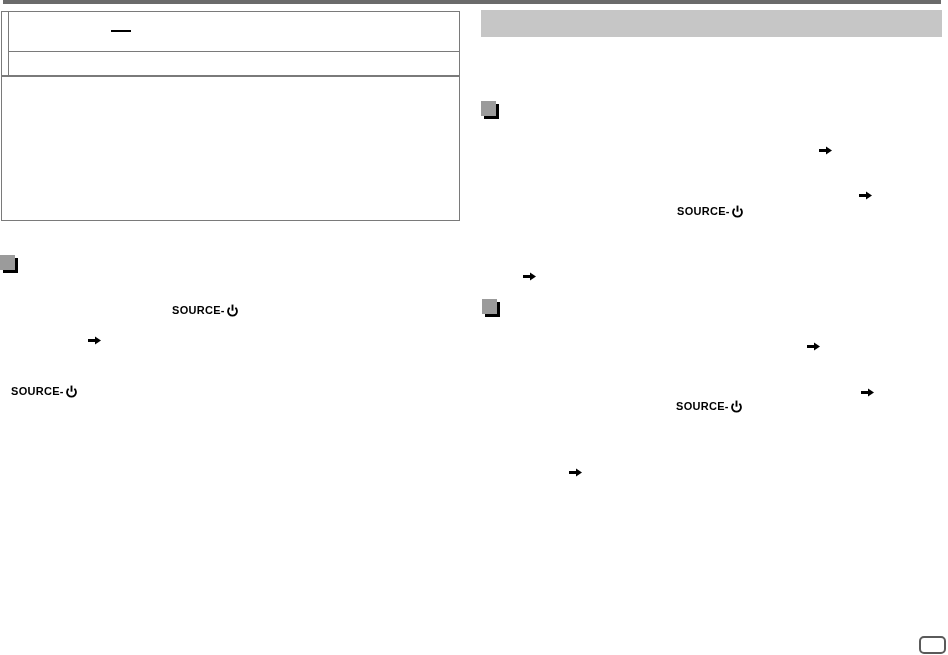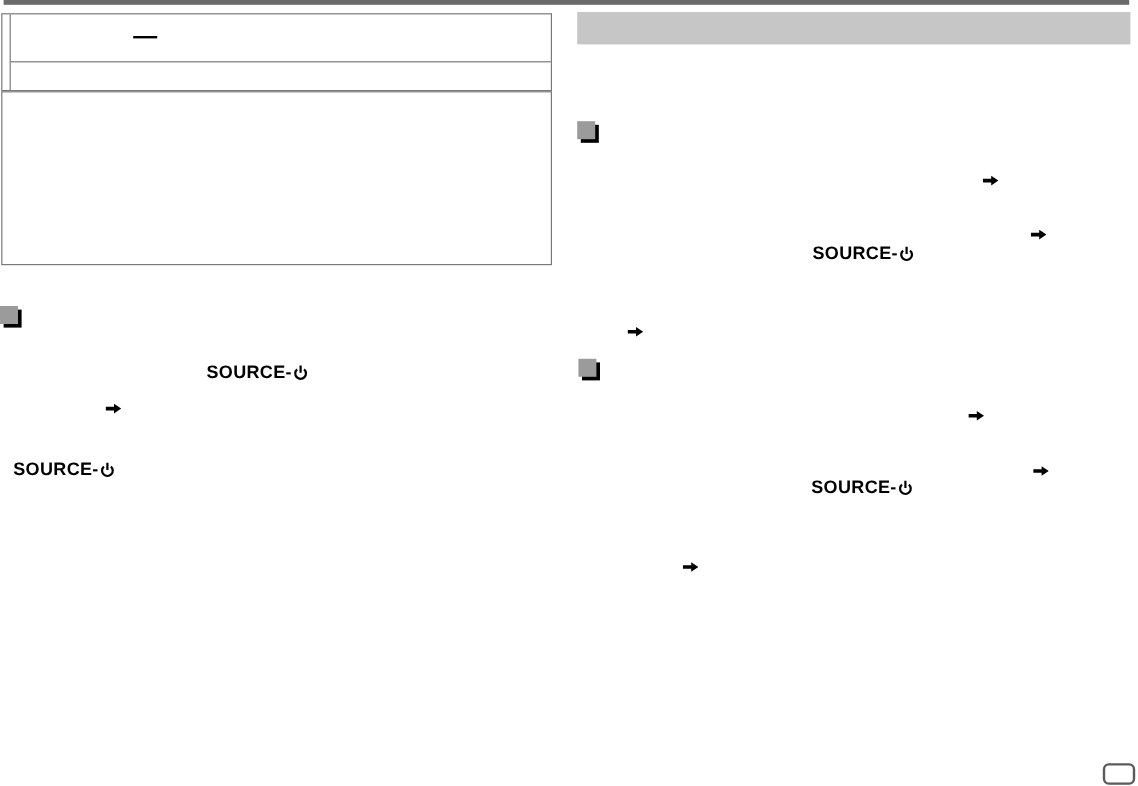--- a/index.html
+++ b/index.html
@@ -51,21 +51,21 @@
   .step-box {
     width: 15px; height: 15px;
     background: var(--step-box-fill, #9b9b9b);
     box-shadow: 3px 3px 0 0 var(--step-box-shadow, #000);
   }
 
   
   .source-label {
     display: flex; align-items: center; height: 14px;
     color: var(--ink, #000);
-    font-weight: bold; font-size: 15px; letter-spacing: 0.3px;
+    font-weight: bold; font-size: 11px; letter-spacing: 0.3px;
     white-space: nowrap;
   }
   .source-label svg { display: block; margin-left: 1px; }
 
   
   .ref-arrow { display: block; width: 13px; height: 9px; }
   .ref-arrow svg { display: block; }
 
   
   .page-badge {

